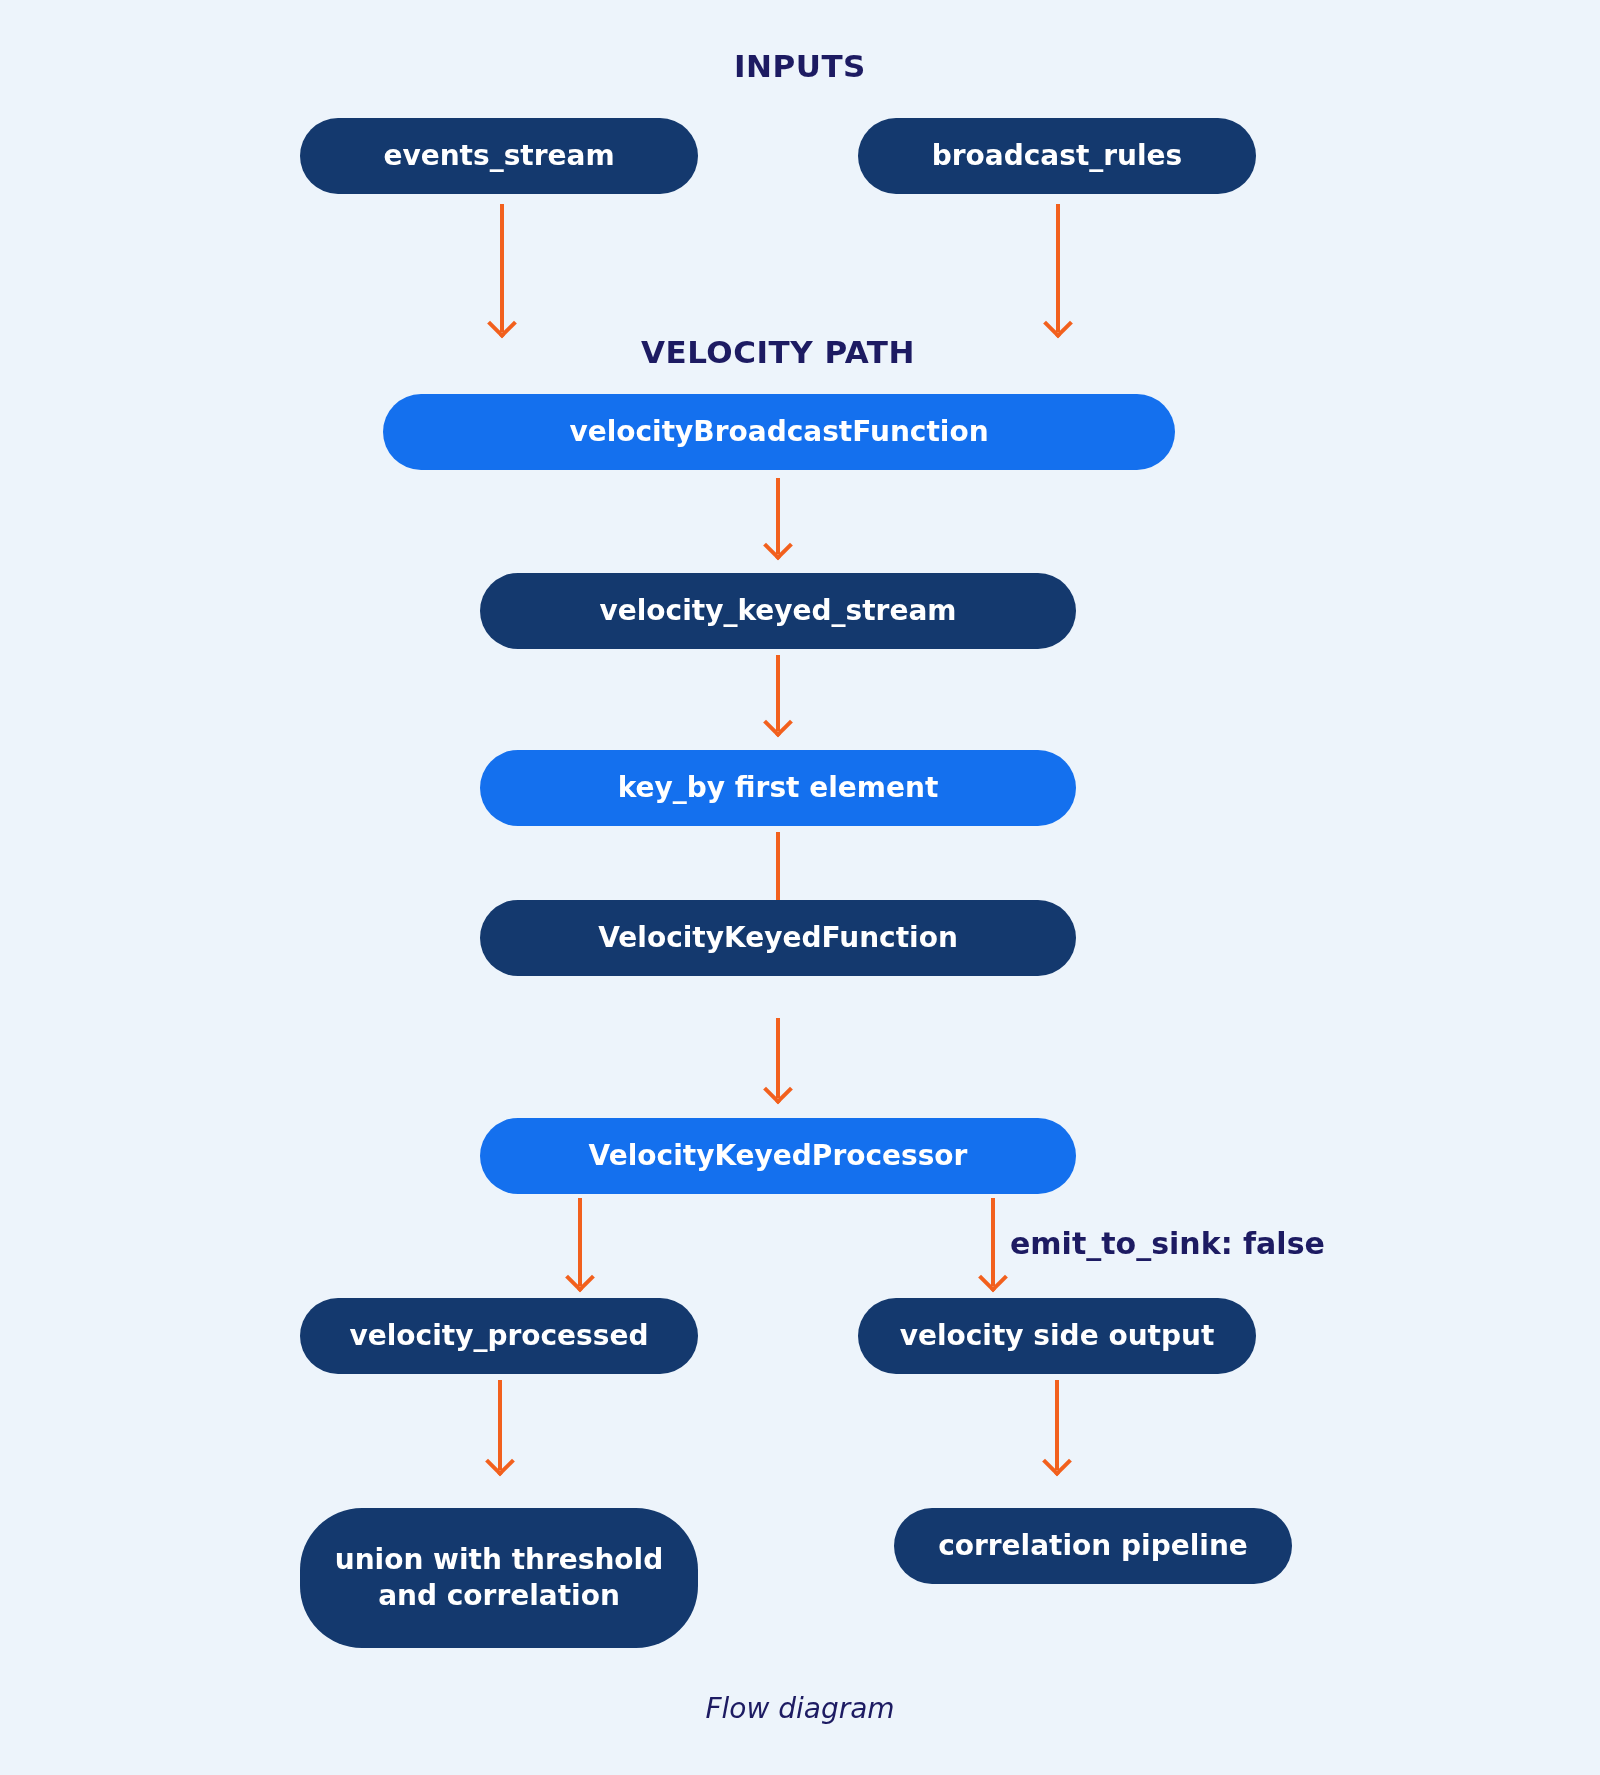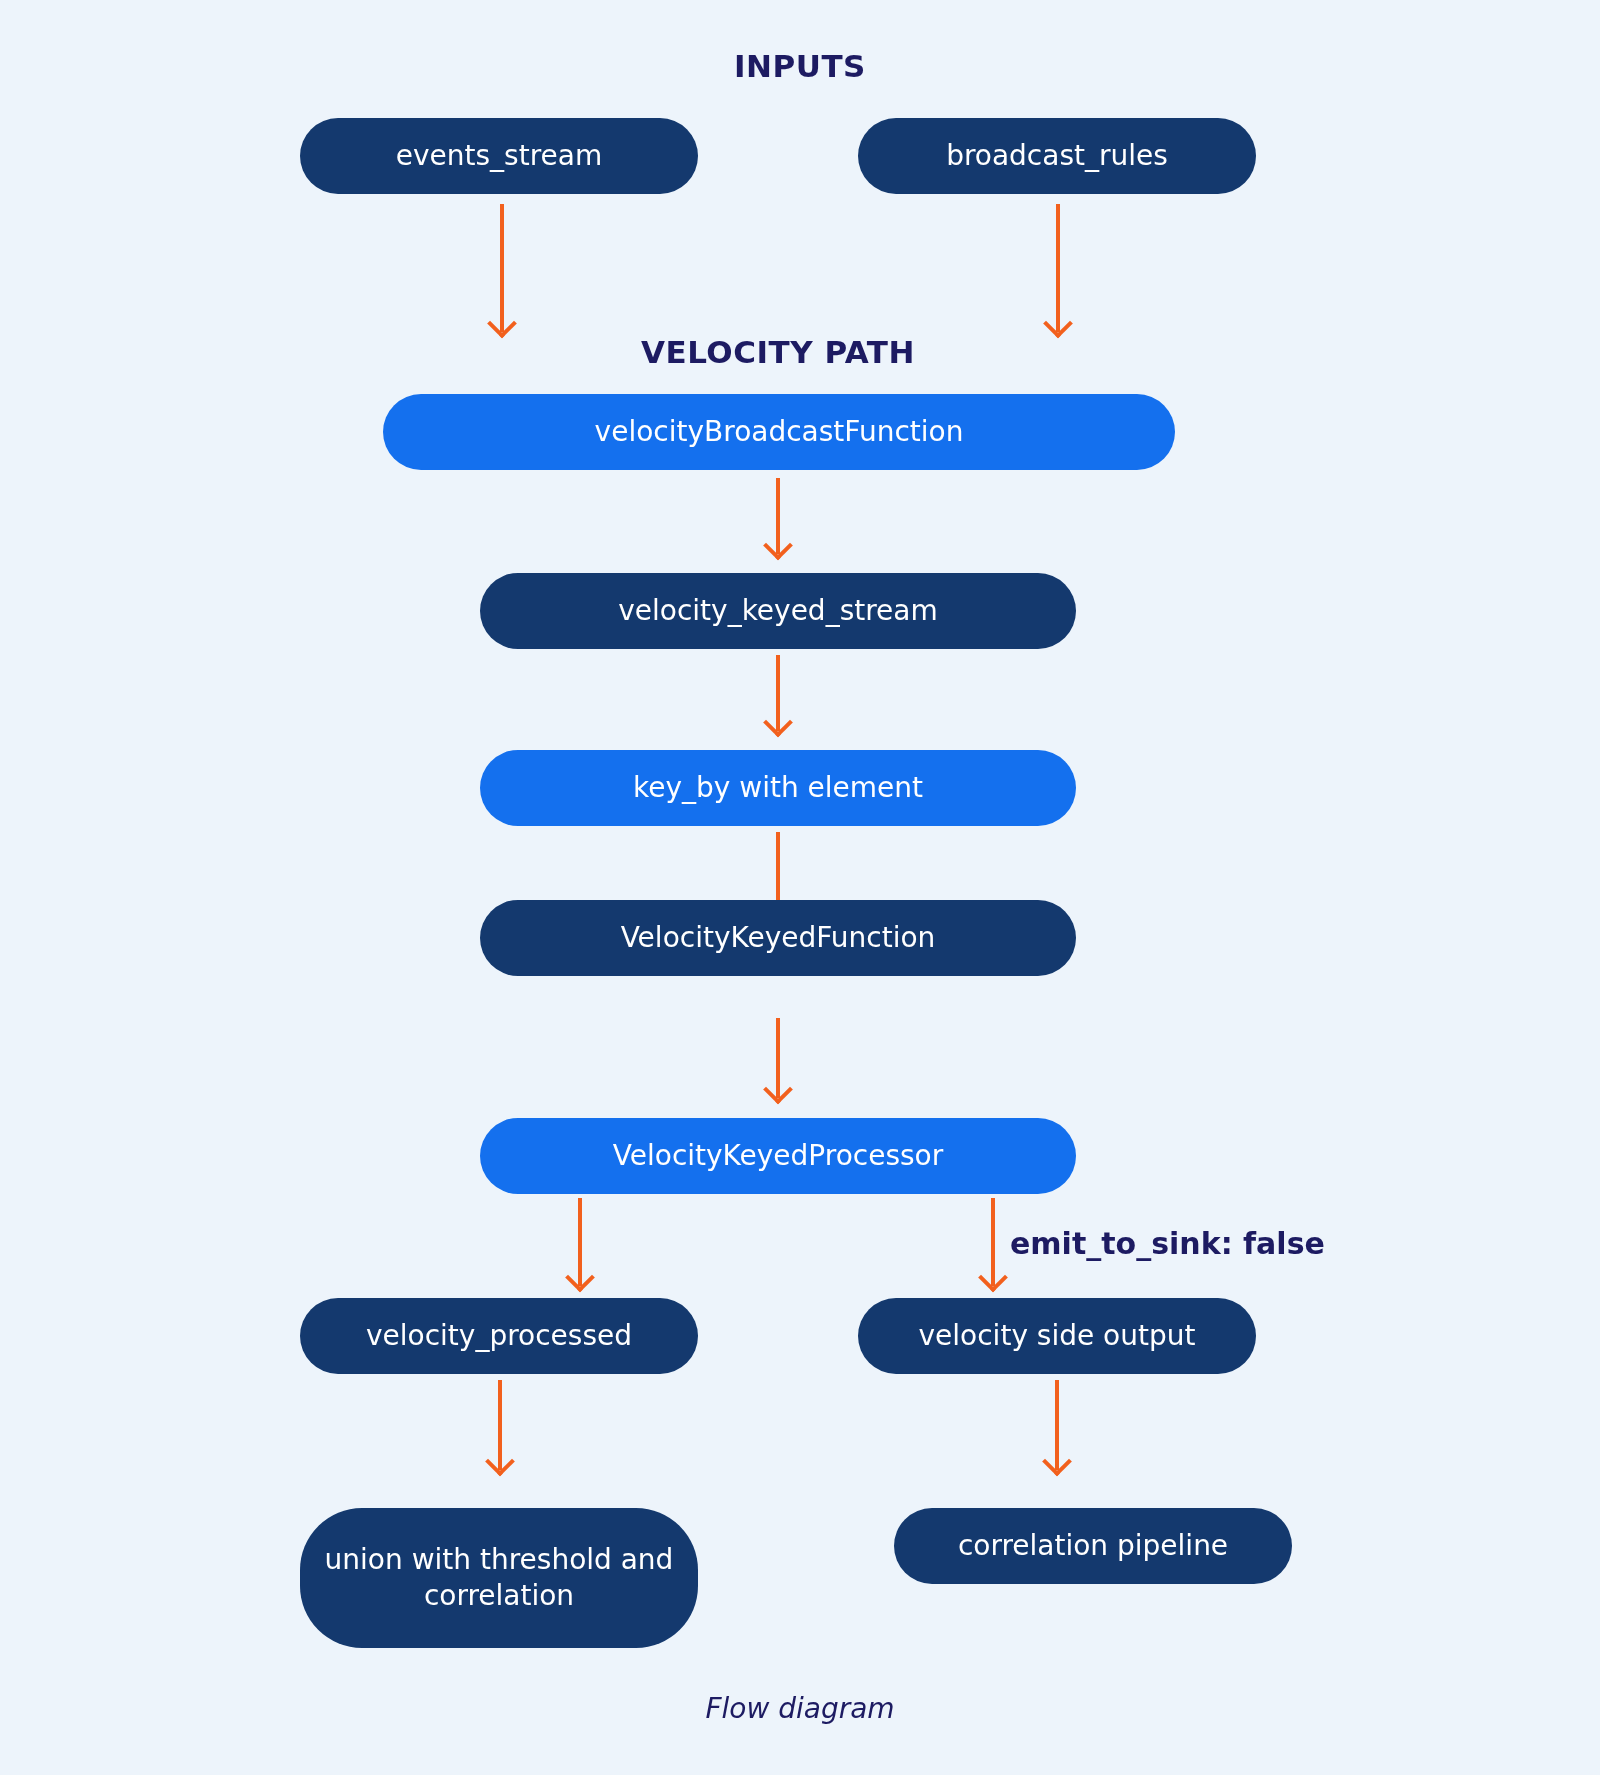--- a/index.html
+++ b/index.html
@@ -30,21 +30,21 @@
   }
   .node{
     position:absolute;
     display:flex;
     align-items:center;
     justify-content:center;
     height:76px;
     border-radius:40px;
     color:var(--node-text);
     font-size:28px;
-    font-weight:400;
+    font-weight:700;
     text-align:center;
     line-height:1.3;
     padding:0 20px;
   }
   .node.dark{background:var(--node-dark);}
   .node.bright{background:var(--node-bright);}
   .node.tall{height:140px;border-radius:62px;}
   .arrow{
     position:absolute;
     width:4px;
@@ -93,21 +93,21 @@
 <div class="arrow" style="left:1056px;top:204px;height:128px;"></div>
 
 <div class="node bright" style="left:383px;top:394px;width:792px;">velocityBroadcastFunction</div>
 
 <div class="arrow" style="left:776px;top:478px;height:76px;"></div>
 
 <div class="node dark" style="left:480px;top:573px;width:596px;">velocity_keyed_stream</div>
 
 <div class="arrow" style="left:776px;top:655px;height:76px;"></div>
 
-<div class="node bright" style="left:480px;top:750px;width:596px;">key_by with element</div>
+<div class="node bright" style="left:480px;top:750px;width:596px;">key_by first element</div>
 
 <div class="arrow" style="left:776px;top:832px;height:80px;"></div>
 
 <div class="node dark" style="left:480px;top:900px;width:596px;">VelocityKeyedFunction</div>
 
 <div class="arrow" style="left:776px;top:1018px;height:80px;"></div>
 
 <div class="node bright" style="left:480px;top:1118px;width:596px;">VelocityKeyedProcessor</div>
 
 <div class="arrow" style="left:578px;top:1198px;height:88px;"></div>

